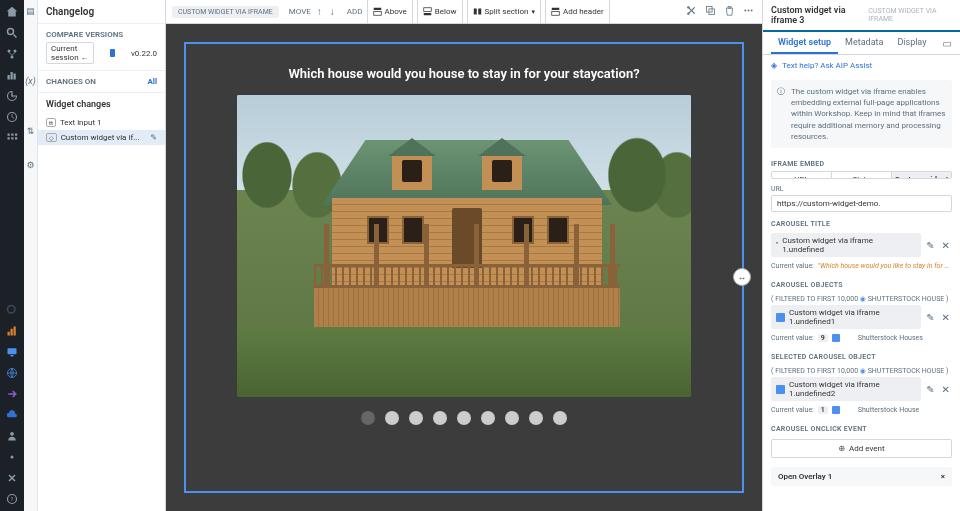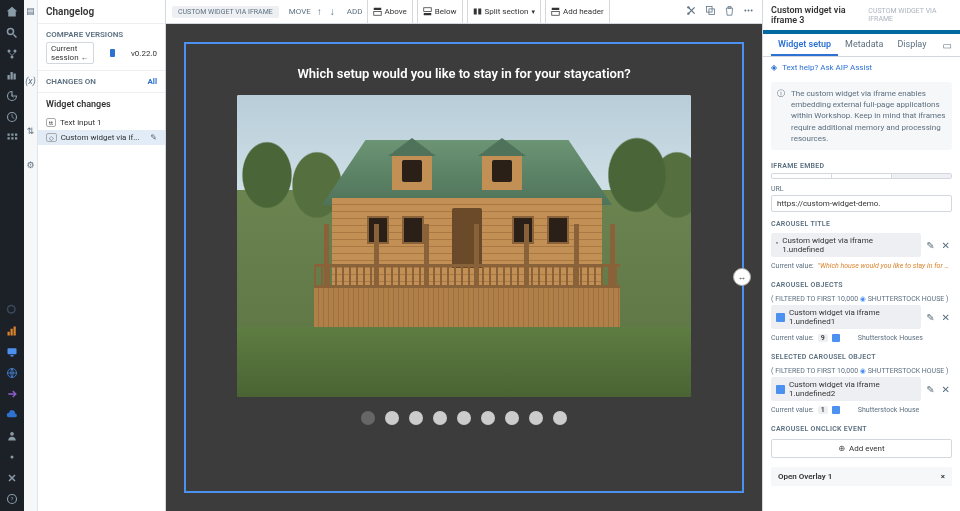--- a/index.html
+++ b/index.html
@@ -52,21 +52,21 @@
 .porch{position:absolute;top:148px;left:-18px;width:306px;height:42px;background:repeating-linear-gradient(90deg,#b08048 0,#b08048 4px,#9c7040 4px,#9c7040 5px)}
 .rail{position:absolute;top:-24px;left:0;right:0;height:24px;background:repeating-linear-gradient(90deg,#8a6239 0,#8a6239 2px,transparent 2px,transparent 7px);border-top:3px solid #8a6239;border-bottom:3px solid #8a6239}
 .posts{position:absolute;top:-64px;left:0;right:0;height:64px}
 .post{position:absolute;width:5px;height:64px;background:#8a6239}
 .grass{position:absolute;bottom:0;left:0;right:0;height:70px;background:linear-gradient(180deg,#5e7d42 0%,#4a6333 100%)}
 .dots{display:flex;gap:10px;margin-top:14px}
 .dot{width:14px;height:14px;border-radius:50%;background:#ccc}
 .dot.active{background:#666}
 .handle{position:absolute;right:-9px;top:50%;width:18px;height:18px;border-radius:50%;background:#fff;border:1px solid #aaa;display:flex;align-items:center;justify-content:center;font-size:9px;color:#555}
 .inspector{width:198px;background:#fff;border-left:1px solid #d3d8de;display:flex;flex-direction:column;overflow-y:auto}
-.insp-head{display:flex;align-items:center;justify-content:space-between;padding:5px 8px;border-bottom:4px solid #0369a1}
+.insp-head{display:flex;align-items:center;justify-content:space-between;padding:5px 8px;border-bottom:2px solid #0369a1}
 .insp-title{font-size:9px;font-weight:600}
 .insp-crumb{font-size:7px;color:#abb3bf}
 .tabs{display:flex;border-bottom:1px solid #d3d8de;padding:0 8px}
 .tab{padding:5px 7px;font-size:9px;color:#5c7080;cursor:pointer}
 .tab.active{color:#2d72d2;border-bottom:2px solid #2d72d2;font-weight:600}
 .tabs .book-ic{margin-left:auto;align-self:center;color:#5c7080}
 .help{display:flex;align-items:center;gap:5px;padding:6px 8px;color:#2d72d2;font-size:8px}
 .info-box{margin:4px 8px;padding:6px;background:#f6f7f9;border-radius:3px;display:flex;gap:6px;font-size:8px;color:#5c7080;line-height:1.4}
 .info-box .ii{flex:none;color:#5c7080}
 .sec-label{font-size:7px;color:#5c7080;font-weight:600;padding:8px 8px 3px;letter-spacing:0.3px}
@@ -289,21 +289,21 @@
             <path d="M3 4h8l-1 9H4zM5 2h4v2H5z" fill="none" stroke="currentColor"></path>
           </svg></span>
       <span class="tb-ic"><svg viewBox="0 0 14 14">
             <circle cx="3" cy="7" r="1.2"></circle>
             <circle cx="7" cy="7" r="1.2"></circle>
             <circle cx="11" cy="7" r="1.2"></circle>
           </svg></span>
     </div>
     <div class="canvas">
       <div class="frame">
-        <div class="question">Which setup would you like to stay in for your staycation?</div>
+        <div class="question">Which house would you house to stay in for your staycation?</div>
         <div class="house">
           <div class="sky"></div>
             <div class="trees"></div>
           <div class="cabin">
             <div class="roof"></div>
             <div class="dormers">
                 <div class="dormer"></div>
                 <div class="dormer"></div>
               </div>
             <div class="walls">

